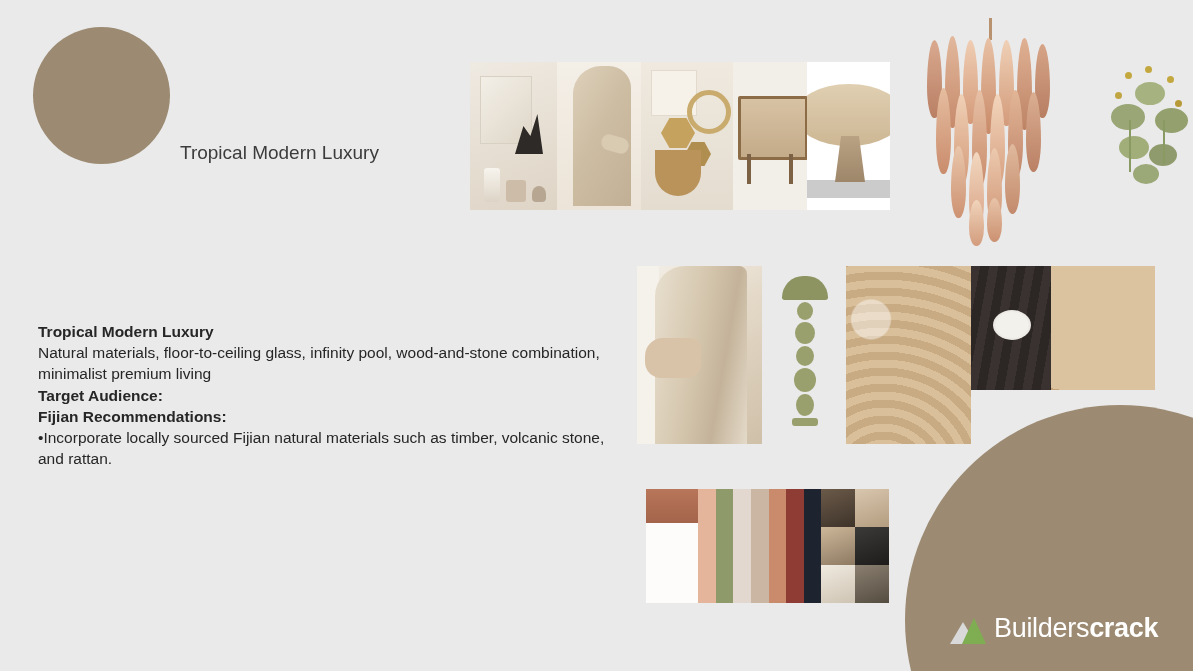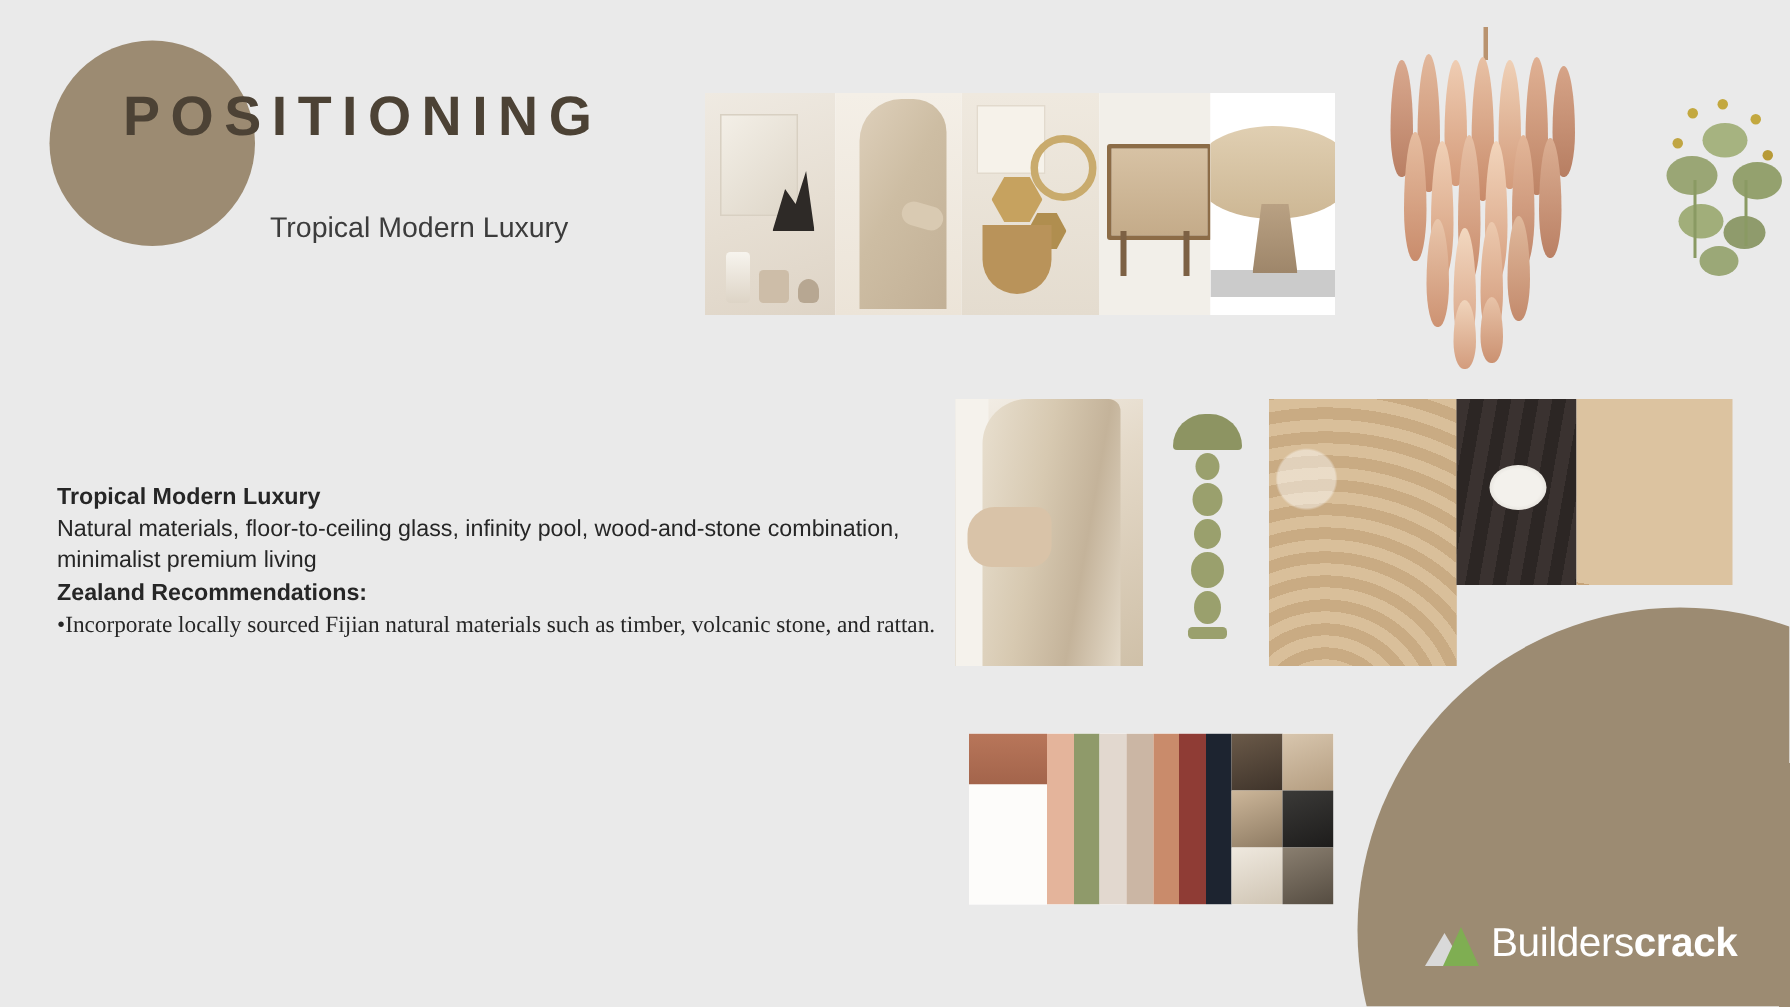--- a/index.html
+++ b/index.html
@@ -75,21 +75,20 @@
     font-weight: bold;
   }
   .text-block p {
     margin: 0;
   }
   .text-block .para {
     margin: 0 0 1px 0;
   }
   .bullet {
     margin: 0;
-    font-family: Liberation Serif, serif;
   }
 
   
   .strip {
     position: absolute;
     left: 470px;
     top: 62px;
     width: 420px;
     height: 148px;
     display: flex;
@@ -355,21 +354,20 @@
   .logo-text .bold { font-weight: bold; }
 </style>
 </head>
 <body>
 
 <div class="slide">
 
   <div class="bg-circle"></div>
 
   <div class="title-circle"></div>
-  <div class="title-text">POSITIONING</div>
   <div class="subtitle-text">Tropical Modern Luxury</div>
 
   <div class="strip">
     <div class="cell c1">
       <div class="obj"></div>
         <div class="obj2"></div>
         <div class="obj3"></div>
     </div>
     <div class="cell c2">
       <div class="figure"></div>
@@ -481,21 +479,22 @@
       <div class="prow">
         <div class="pimg" style="background:linear-gradient(160deg,#efe9df,#cfc4b3);"></div>
         <div class="pimg" style="background:linear-gradient(160deg,#8a7f70,#554c41);"></div>
       </div>
     </div>
   </div>
 
   <div class="text-block">
     <p class="b">Tropical Modern Luxury</p>
     <p class="para">Natural materials, floor-to-ceiling glass, infinity pool, wood-and-stone combination, minimalist premium living</p>
-    <p class="b">Zealand Recommendations:</p>
+    <p class="b">Target Audience:</p>
+    <p class="b">Fijian Recommendations:</p>
     <p class="bullet">•Incorporate locally sourced Fijian natural materials such as timber, volcanic stone, and rattan.</p>
   </div>
 
   <div class="logo">
     <div class="logo-mark">
       <div class="m1"></div>
         <div class="m2"></div>
     </div>
     <div class="logo-text">
       <span>Builders</span><span class="bold">crack</span>

